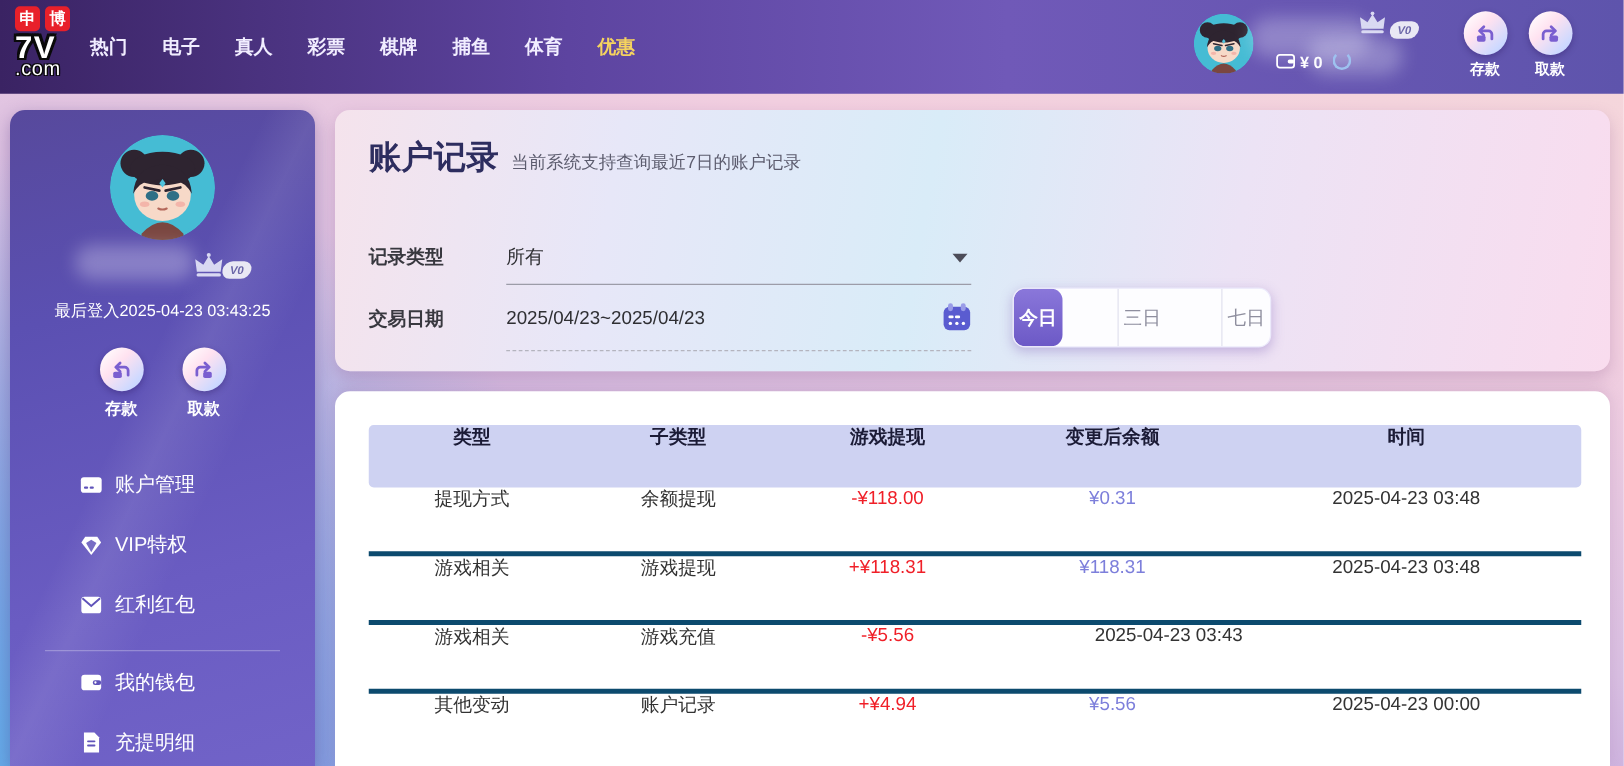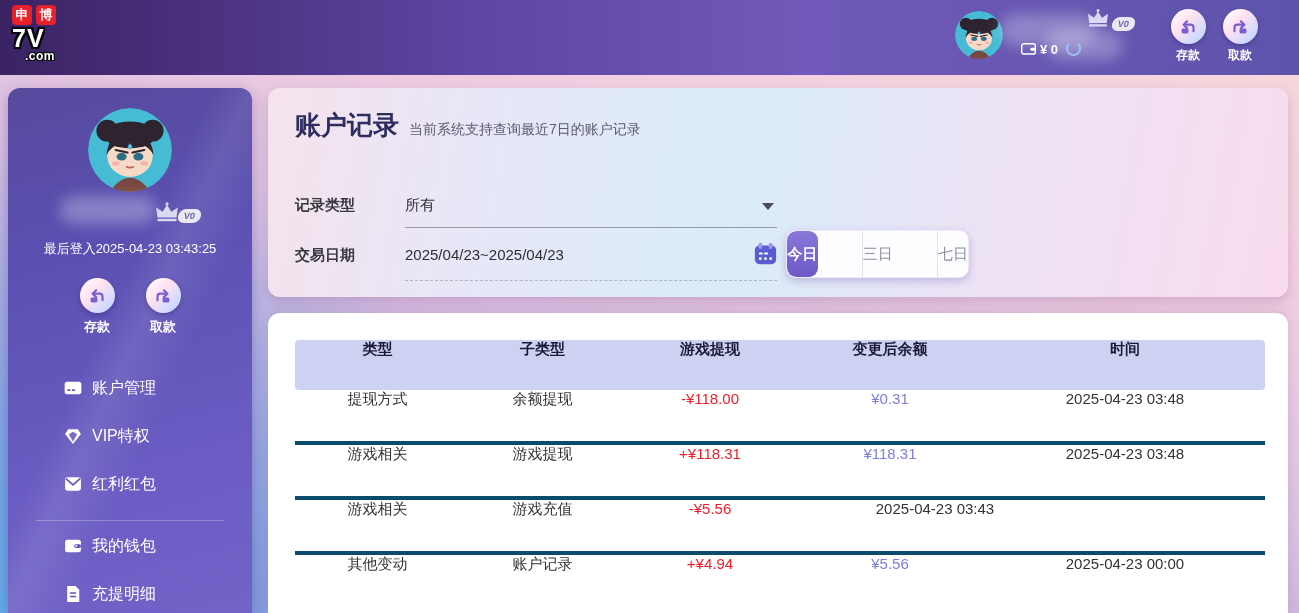--- a/index.html
+++ b/index.html
@@ -22,23 +22,22 @@
   .logo-badges { display:flex; gap:4px; }
   .logo-badge {
     width:20px; height:20px; background:#e8202a; border-radius:4px;
     color:#fff; font-size:13px; font-weight:700; line-height:20px; text-align:center;
   }
   .logo-name {
     color:#fff; font-weight:900; font-size:25px; line-height:26px; letter-spacing:1px;
     text-shadow:-2px -2px 0 #0a0a0a,2px -2px 0 #0a0a0a,-2px 2px 0 #0a0a0a,2px 2px 0 #0a0a0a,-2px 0 0 #0a0a0a,2px 0 0 #0a0a0a,0 -2px 0 #0a0a0a,0 2px 0 #0a0a0a;
   }
   .logo-suffix {
-    color:#fff; font-weight:700; font-size:12px; line-height:10px; letter-spacing:.5px;
+    color:#fff; font-weight:400; font-size:16px; line-height:10px; letter-spacing:.5px;
     text-shadow:-1px -1px 0 #0a0a0a,1px -1px 0 #0a0a0a,-1px 1px 0 #0a0a0a,1px 1px 0 #0a0a0a;
-    text-align:center;
   }
   .nav-items {
     position:absolute; left:72px; top:0; height:75px;
     display:flex; align-items:center; gap:28px;
   }
   .nav-item { color:#f1edff; font-size:15px; font-weight:700; cursor:pointer; white-space:nowrap; }
   .nav-item.gold { color:#f5d35f; }
 
   .avatar-sm { position:absolute; left:955px; top:11px; width:48px; height:48px; border-radius:50%; overflow:hidden; }
   .blur-blob { position:absolute; background:rgba(240,238,252,.30); filter:blur(7px); border-radius:18px; }
@@ -109,21 +108,21 @@
   .f-type-label { top:108px; } .f-type-value { top:108px; width:330px; cursor:pointer; }
   .f-date-label { top:158px; } .f-date-value { top:158px; width:330px; cursor:pointer; }
   .select-arrow {
     position:absolute; left:494px; top:115px; width:0; height:0; cursor:pointer;
     border-left:6px solid transparent; border-right:6px solid transparent; border-top:7px solid #4c4c58;
   }
   .select-line { position:absolute; left:137px; top:139px; width:372px; border-bottom:1px solid #9c9ca8; }
   .date-line { position:absolute; left:137px; top:192px; width:372px; border-bottom:1px dashed #b4b4be; }
   .calendar-btn { position:absolute; left:485px; top:153px; cursor:pointer; }
   .range-group {
-    position:absolute; left:518px; top:142px; width:183px; height:48px;
+    position:absolute; left:542px; top:142px; width:207px; height:48px;
     display:flex; background:#fdfdff; border-radius:10px; overflow:hidden;
     box-shadow:0 3px 9px rgba(120,90,180,.35); border:1px solid #eceafb;gap:44px;
   }
   .range-btn {
     width:69px; display:flex; align-items:center; justify-content:center;
     font-size:15px; color:#8e8e9e; cursor:pointer; background:transparent;
     border:none; border-left:1px solid #e2e2ef; font-family:inherit;
   }
   .range-btn:first-child { border-left:none; }
   .range-btn.active {
@@ -225,20 +224,30 @@
 <header class="topnav">
   <div class="logo">
     <div class="logo-badges">
       <span class="logo-badge">申</span>
       <span class="logo-badge">博</span>
     </div>
     <div class="logo-name">7V</div>
     <div class="logo-suffix">.com</div>
   </div>
 
+  <nav class="nav-items">
+    <span class="nav-item">热门</span>
+    <span class="nav-item">电子</span>
+    <span class="nav-item">真人</span>
+    <span class="nav-item">彩票</span>
+    <span class="nav-item">棋牌</span>
+    <span class="nav-item">捕鱼</span>
+    <span class="nav-item">体育</span>
+    <span class="nav-item gold">优惠</span>
+  </nav>
 
   <div class="avatar-sm">
     <svg width="48" height="48">
         <use href="#sym-avatar"></use>
       </svg>
   </div>
   <div class="blur-blob tb-name-blur"></div>
   <div class="tb-crown">
     <svg width="24" height="19">
         <use href="#sym-crown"></use>

